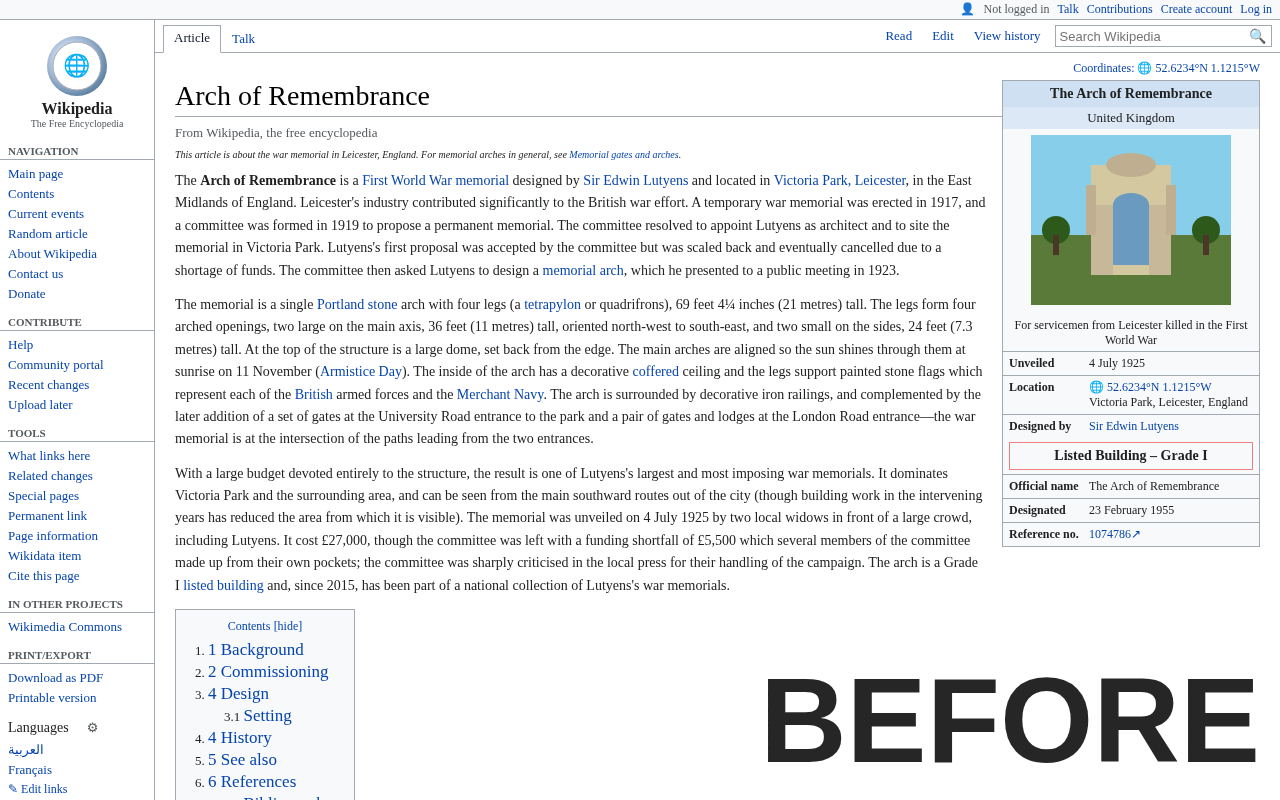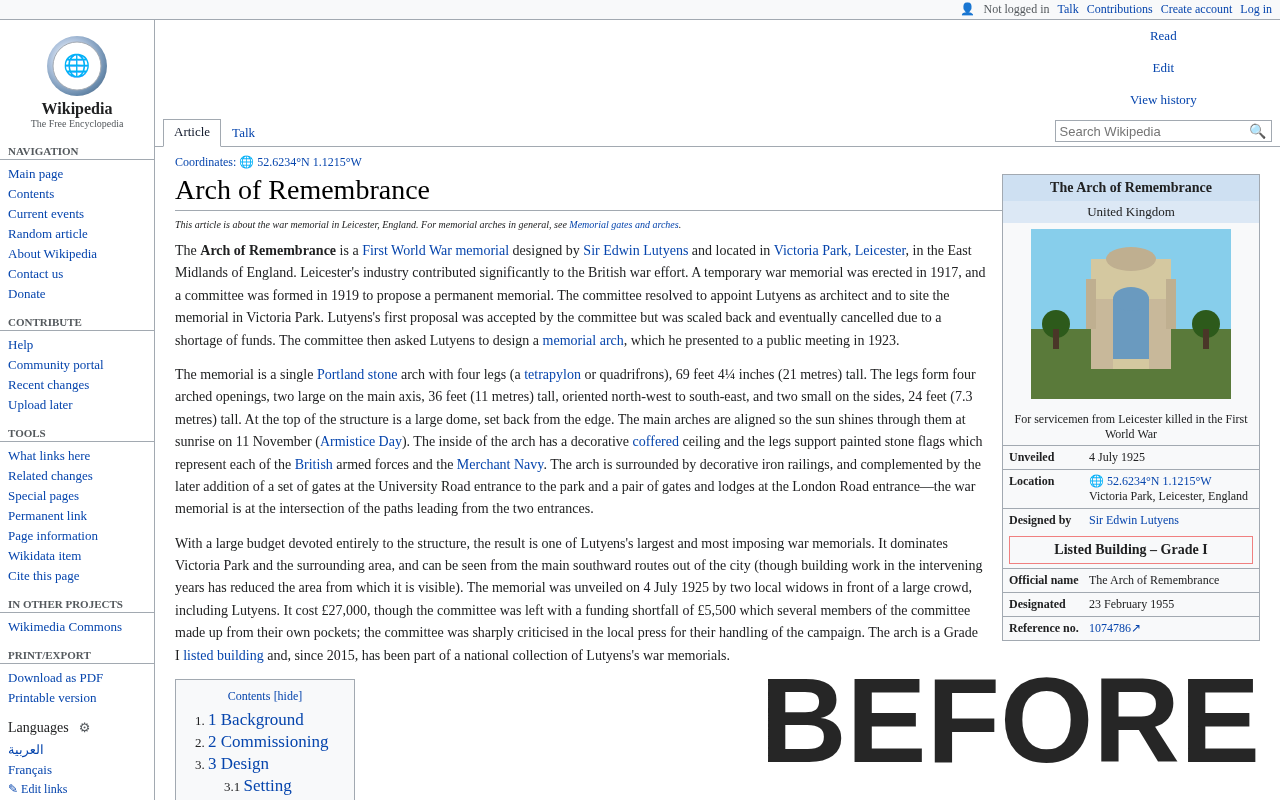--- a/index.html
+++ b/index.html
@@ -7,50 +7,50 @@
     a { color: #0645ad; text-decoration: none; }
 
     
     #wrapper { display: flex; min-height: 100vh; }
     #sidebar { width: 155px; min-width: 155px; padding: 8px 0; background: #fff; border-right: 1px solid #a2a9b1; }
     #main { flex: 1; display: flex; flex-direction: column; }
 
     
     #header { display: flex; align-items: stretch; border-bottom: 1px solid #a2a9b1; padding: 0; }
     #header-left { display: flex; align-items: flex-end; padding: 4px 8px 0 8px; flex: 1; }
-    #header-right { display: flex; align-items: center; padding: 4px 8px; gap: 8px; flex-direction: column; }
+    #header-right { display: flex; align-items: center; padding: 4px 8px; gap: 8px; }
     .tab-link { padding: 4px 10px 6px; font-size: 13px; color: #0645ad; border: 1px solid transparent; border-bottom: none; margin-bottom: -1px; cursor: pointer; }
     .tab-link.active { background: #fff; border-color: #a2a9b1; color: #0f172a; border-bottom: 1px solid #fff; }
     .action-link { font-size: 13px; color: #0645ad; padding: 4px 6px; cursor: pointer; }
     #search-box { display: flex; align-items: center; border: 1px solid #a2a9b1; background: #fff; padding: 2px 4px; }
     #search-box input { border: none; outline: none; font-size: 13px; width: 190px; }
     #search-box button { background: none; border: none; cursor: pointer; color: #555; font-size: 14px; }
 
     
     #userbar { background: #f8f9fa; border-bottom: 1px solid #a2a9b1; display: flex; justify-content: flex-end; align-items: center; padding: 2px 8px; font-size: 12px; gap: 8px; color: #54595d; }
     #userbar a { color: #0645ad; font-size: 12px; }
 
     
     #sidebar-logo { text-align: center; padding: 8px 4px 4px; }
     #sidebar-logo .logo-circle { width: 60px; height: 60px; border-radius: 50%; background: radial-gradient(circle at 40% 40%, #fff 10%, #b0c4de 40%, #6688aa 70%, #445566 100%); margin: 0 auto 4px; display: flex; align-items: center; justify-content: center; font-size: 24px; }
     #sidebar-logo .site-name { font-family: 'Linux Libertine', Georgia, serif; font-size: 16px; font-weight: bold; }
     #sidebar-logo .tagline { font-size: 10px; color: #54595d; }
     .sidebar-section { margin-top: 8px; }
     .sidebar-section-title { font-size: 11px; font-weight: bold; color: #54595d; padding: 4px 8px 2px; text-transform: uppercase; border-bottom: 1px solid #a2a9b1; margin-bottom: 4px; }
     .sidebar-item { padding: 2px 8px; font-size: 13px; }
     .sidebar-item a { color: #0645ad; font-size: 13px; }
-    .sidebar-languages { display: flex; align-items: center; padding: 4px 8px; gap: 10px; }
+    .sidebar-languages { display: flex; align-items: center; padding: 4px 8px; gap: 18px; }
     .lang-gear { color: #54595d; font-size: 13px; cursor: pointer; }
     .edit-links { padding: 2px 8px; font-size: 12px; color: #0645ad; cursor: pointer; }
 
     
     #content { padding: 8px 20px 20px; flex: 1; }
     #page-title { font-family: 'Linux Libertine', Georgia, serif; font-size: 28px; font-weight: normal; border-bottom: 1px solid #a2a9b1; padding-bottom: 4px; margin-bottom: 8px; color: #000; }
     #page-subtitle { font-size: 13px; color: #54595d; margin-bottom: 8px; }
-    #coordinates { text-align: left; font-size: 12px; margin-bottom: 4px; color: #0645ad; }
+    #coordinates { text-align: right; font-size: 12px; margin-bottom: 4px; color: #0645ad; }
 
     .italic-notice { font-style: italic; font-size: 10px; margin-bottom: 10px; color: #202122; }
     .italic-notice a { color: #0645ad; }
 
     .article-text { font-size: 14px; line-height: 1.6; margin-bottom: 12px; }
     .article-text b { font-weight: bold; }
 
     
     .infobox { float: right; clear: right; margin: 0 0 12px 16px; border: 1px solid #a2a9b1; background: #f8f9fa; font-size: 13px; width: 258px; }
     .infobox-title { background: #cee0f2; text-align: center; font-weight: bold; padding: 5px; font-size: 14px; }
@@ -240,20 +240,21 @@
         </div>
         <div class="infobox-row">
           <div class="infobox-label">Reference no.</div>
           <div class="infobox-value">
             <a href="#">1074786↗</a>
           </div>
         </div>
       </div>
 
       <h1 id="page-title">Arch of Remembrance</h1>
+      <div id="page-subtitle">From Wikipedia, the free encyclopedia</div>
 
       <p class="italic-notice">
         <em><span>This article is about the war memorial in Leicester, England. For memorial arches in general, see </span><a href="#">Memorial gates and arches</a><span>.</span></em>
       </p>
 
       <p class="article-text">
         The <b>Arch of Remembrance</b> is a <a href="#">First World War memorial</a> designed by <a href="#">Sir Edwin Lutyens</a> and located in <a href="#">Victoria Park, Leicester</a>, in the East Midlands of England. Leicester's industry contributed significantly to the British war effort. A temporary war memorial was erected in 1917, and a committee was formed in 1919 to propose a permanent memorial. The committee resolved to appoint Lutyens as architect and to site the memorial in Victoria Park. Lutyens's first proposal was accepted by the committee but was scaled back and eventually cancelled due to a shortage of funds. The committee then asked Lutyens to design a <a href="#">memorial arch</a>, which he presented to a public meeting in 1923.
       </p>
 
       <p class="article-text">
@@ -267,21 +268,21 @@
       
       <div class="toc">
         <div class="toc-title">
           <span>Contents</span>
           <span>[hide]</span>
         </div>
         <ol>
           <li><a href="#">1 Background</a></li>
           <li><a href="#">2 Commissioning</a></li>
           <li>
-            <a href="#">3 Design</a>
+            <a href="#">4 Design</a>
             <ul class="toc-sub">
               <li data-num="3.1"><a href="#">Setting</a></li>
             </ul>
           </li>
           <li><a href="#">4 History</a></li>
           <li><a href="#">5 See also</a></li>
           <li>
             <a href="#">6 References</a>
             <ul class="toc-sub">
               <li data-num="6.1"><a href="#">Bibliography</a></li>

